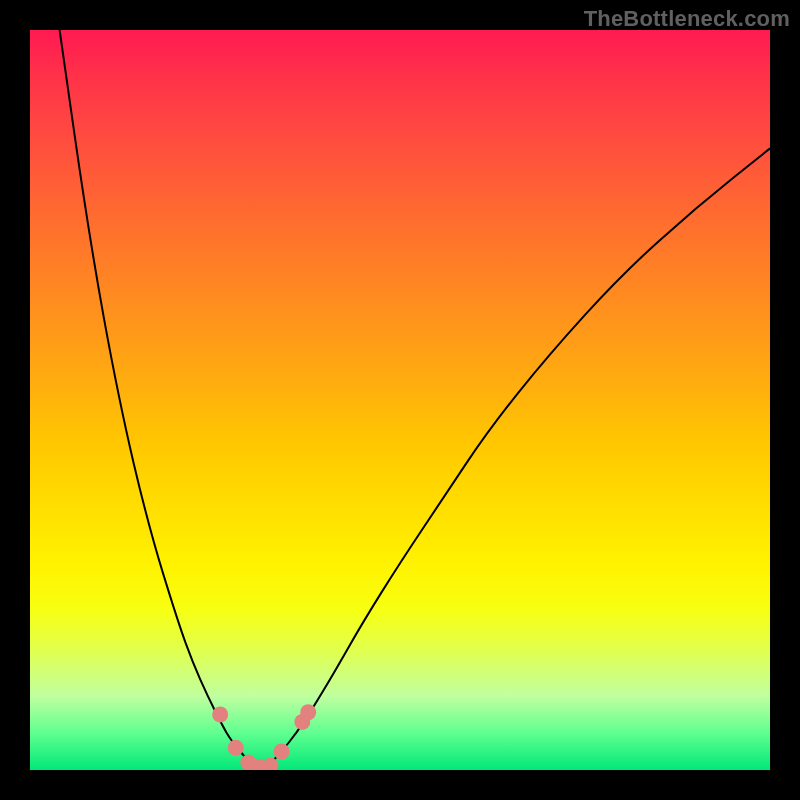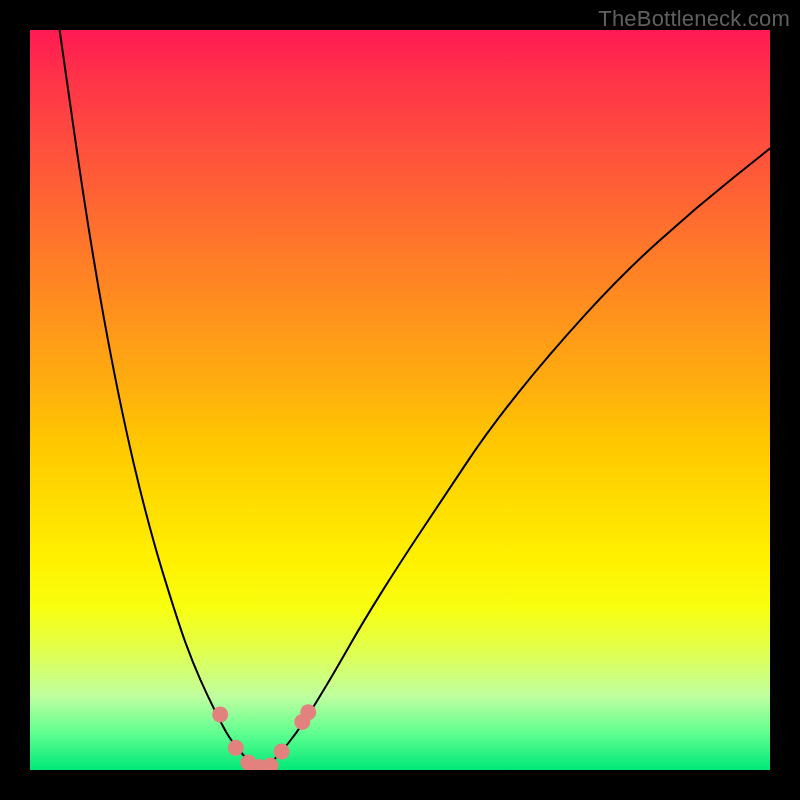--- a/index.html
+++ b/index.html
@@ -39,21 +39,21 @@
       #60ff90 95%,
       #00e878 100%
     );
   }
   .watermark {
     position: absolute;
     top: 6px;
     right: 10px;
     color: #606060;
     font-size: 22px;
-    font-weight: 400;
+    font-weight: 700;
     letter-spacing: 0.2px;
     z-index: 5;
   }
   svg.curve {
     position: absolute;
     inset: 0;
     z-index: 3;
   }
   .marker {
     fill: #e2817d;

